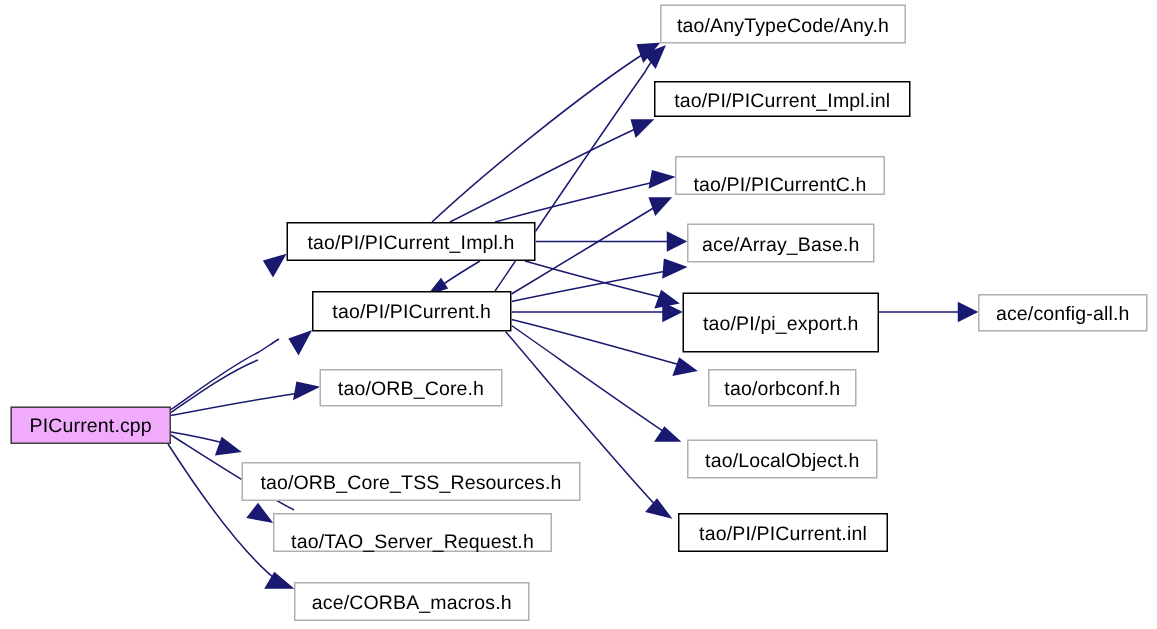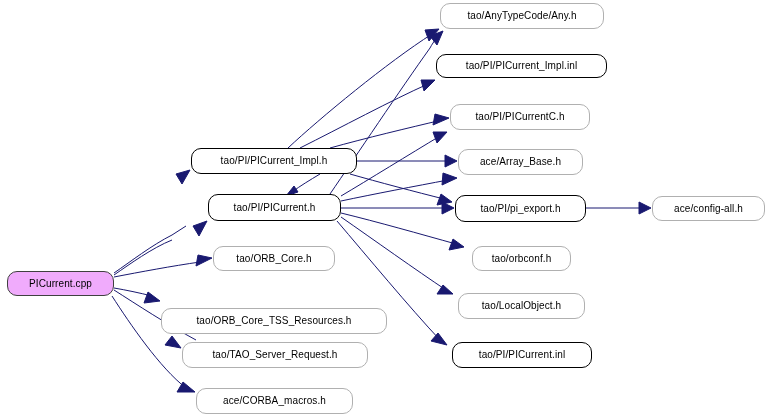--- a/index.html
+++ b/index.html
@@ -33,24 +33,23 @@
     stroke-width: 1;
   }
   .node {
     position: absolute;
     box-sizing: border-box;
     display: flex;
     align-items: center;
     justify-content: center;
     white-space: nowrap;
     color: #000000;
-    font-size: 10px;
+    font-size: 13px;
     line-height: 1;
     letter-spacing: 0.1px;
-    border-radius: 10px;
   }
   .node-normal {
     background: #ffffff;
     border: 1px solid #b0b0b0;
   }
   .node-bold {
     background: #ffffff;
     border: 1px solid #000000;
   }
   .node-root {
@@ -115,39 +114,39 @@
     </div>
     <div class="node node-bold" style="left: 208px; top: 194px; width: 133px; height: 27px;">
       <span class="node-label">tao/PI/PICurrent.h</span>
     </div>
     <div class="node node-normal" style="left: 213px; top: 246px; width: 122px; height: 25px;">
       <span class="node-label">tao/ORB_Core.h</span>
     </div>
     <div class="node node-normal" style="left: 161px; top: 308px; width: 226px; height: 26px;">
       <span class="node-label">tao/ORB_Core_TSS_Resources.h</span>
     </div>
-    <div class="node node-normal" style="left: 182px; top: 342px; width: 186px; height: 26px;">
+    <div class="node node-normal" style="left: 182px; top: 342px; width: 186px; height: 26px; align-items: flex-end;">
       <span class="node-label">tao/TAO_Server_Request.h</span>
     </div>
     <div class="node node-normal" style="left: 196px; top: 388px; width: 157px; height: 26px;">
       <span class="node-label">ace/CORBA_macros.h</span>
     </div>
     <div class="node node-normal" style="left: 440px; top: 3px; width: 164px; height: 26px;">
       <span class="node-label">tao/AnyTypeCode/Any.h</span>
     </div>
     <div class="node node-bold" style="left: 436px; top: 54px; width: 171px; height: 24px;">
       <span class="node-label">tao/PI/PICurrent_Impl.inl</span>
     </div>
-    <div class="node node-normal" style="left: 450px; top: 104px; width: 140px; height: 26px;">
+    <div class="node node-normal" style="left: 450px; top: 104px; width: 140px; height: 26px; align-items: flex-end;">
       <span class="node-label">tao/PI/PICurrentC.h</span>
     </div>
     <div class="node node-normal" style="left: 458px; top: 149px; width: 125px; height: 26px;">
       <span class="node-label">ace/Array_Base.h</span>
     </div>
-    <div class="node node-bold" style="left: 455px; top: 195px; width: 131px; height: 27px;">
+    <div class="node node-bold" style="left: 455px; top: 195px; width: 131px; height: 40px;">
       <span class="node-label">tao/PI/pi_export.h</span>
     </div>
     <div class="node node-normal" style="left: 472px; top: 246px; width: 99px; height: 25px;">
       <span class="node-label">tao/orbconf.h</span>
     </div>
     <div class="node node-normal" style="left: 458px; top: 293px; width: 127px; height: 26px;">
       <span class="node-label">tao/LocalObject.h</span>
     </div>
     <div class="node node-bold" style="left: 452px; top: 342px; width: 140px; height: 26px;">
       <span class="node-label">tao/PI/PICurrent.inl</span>

